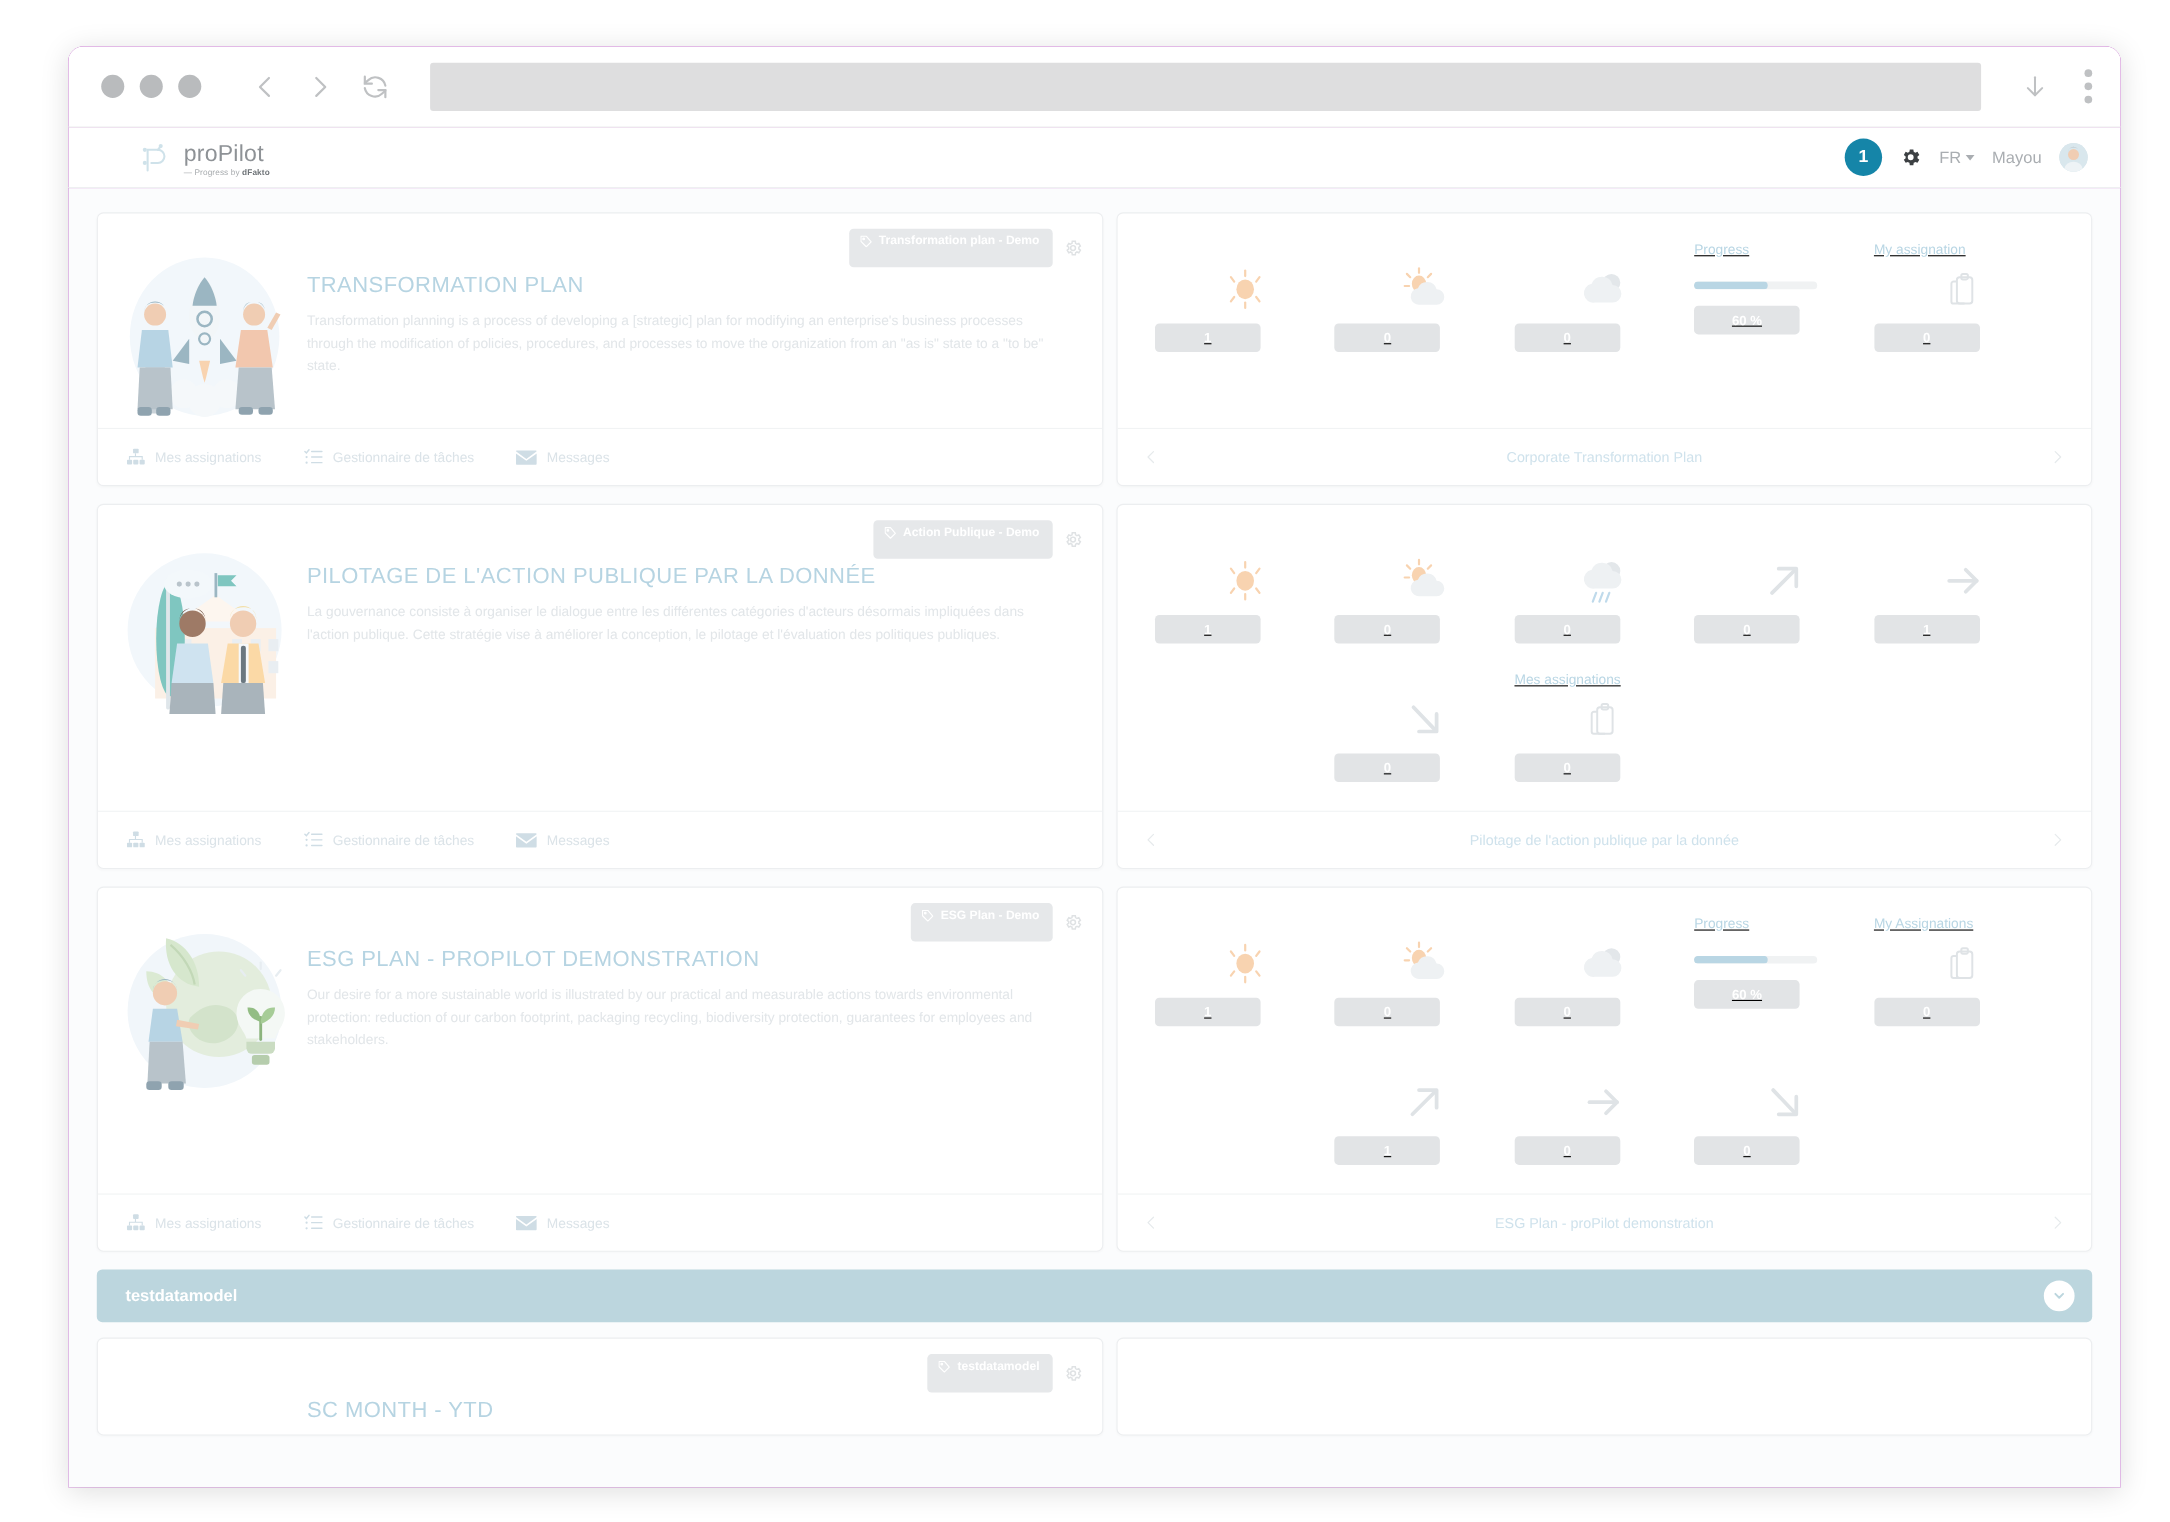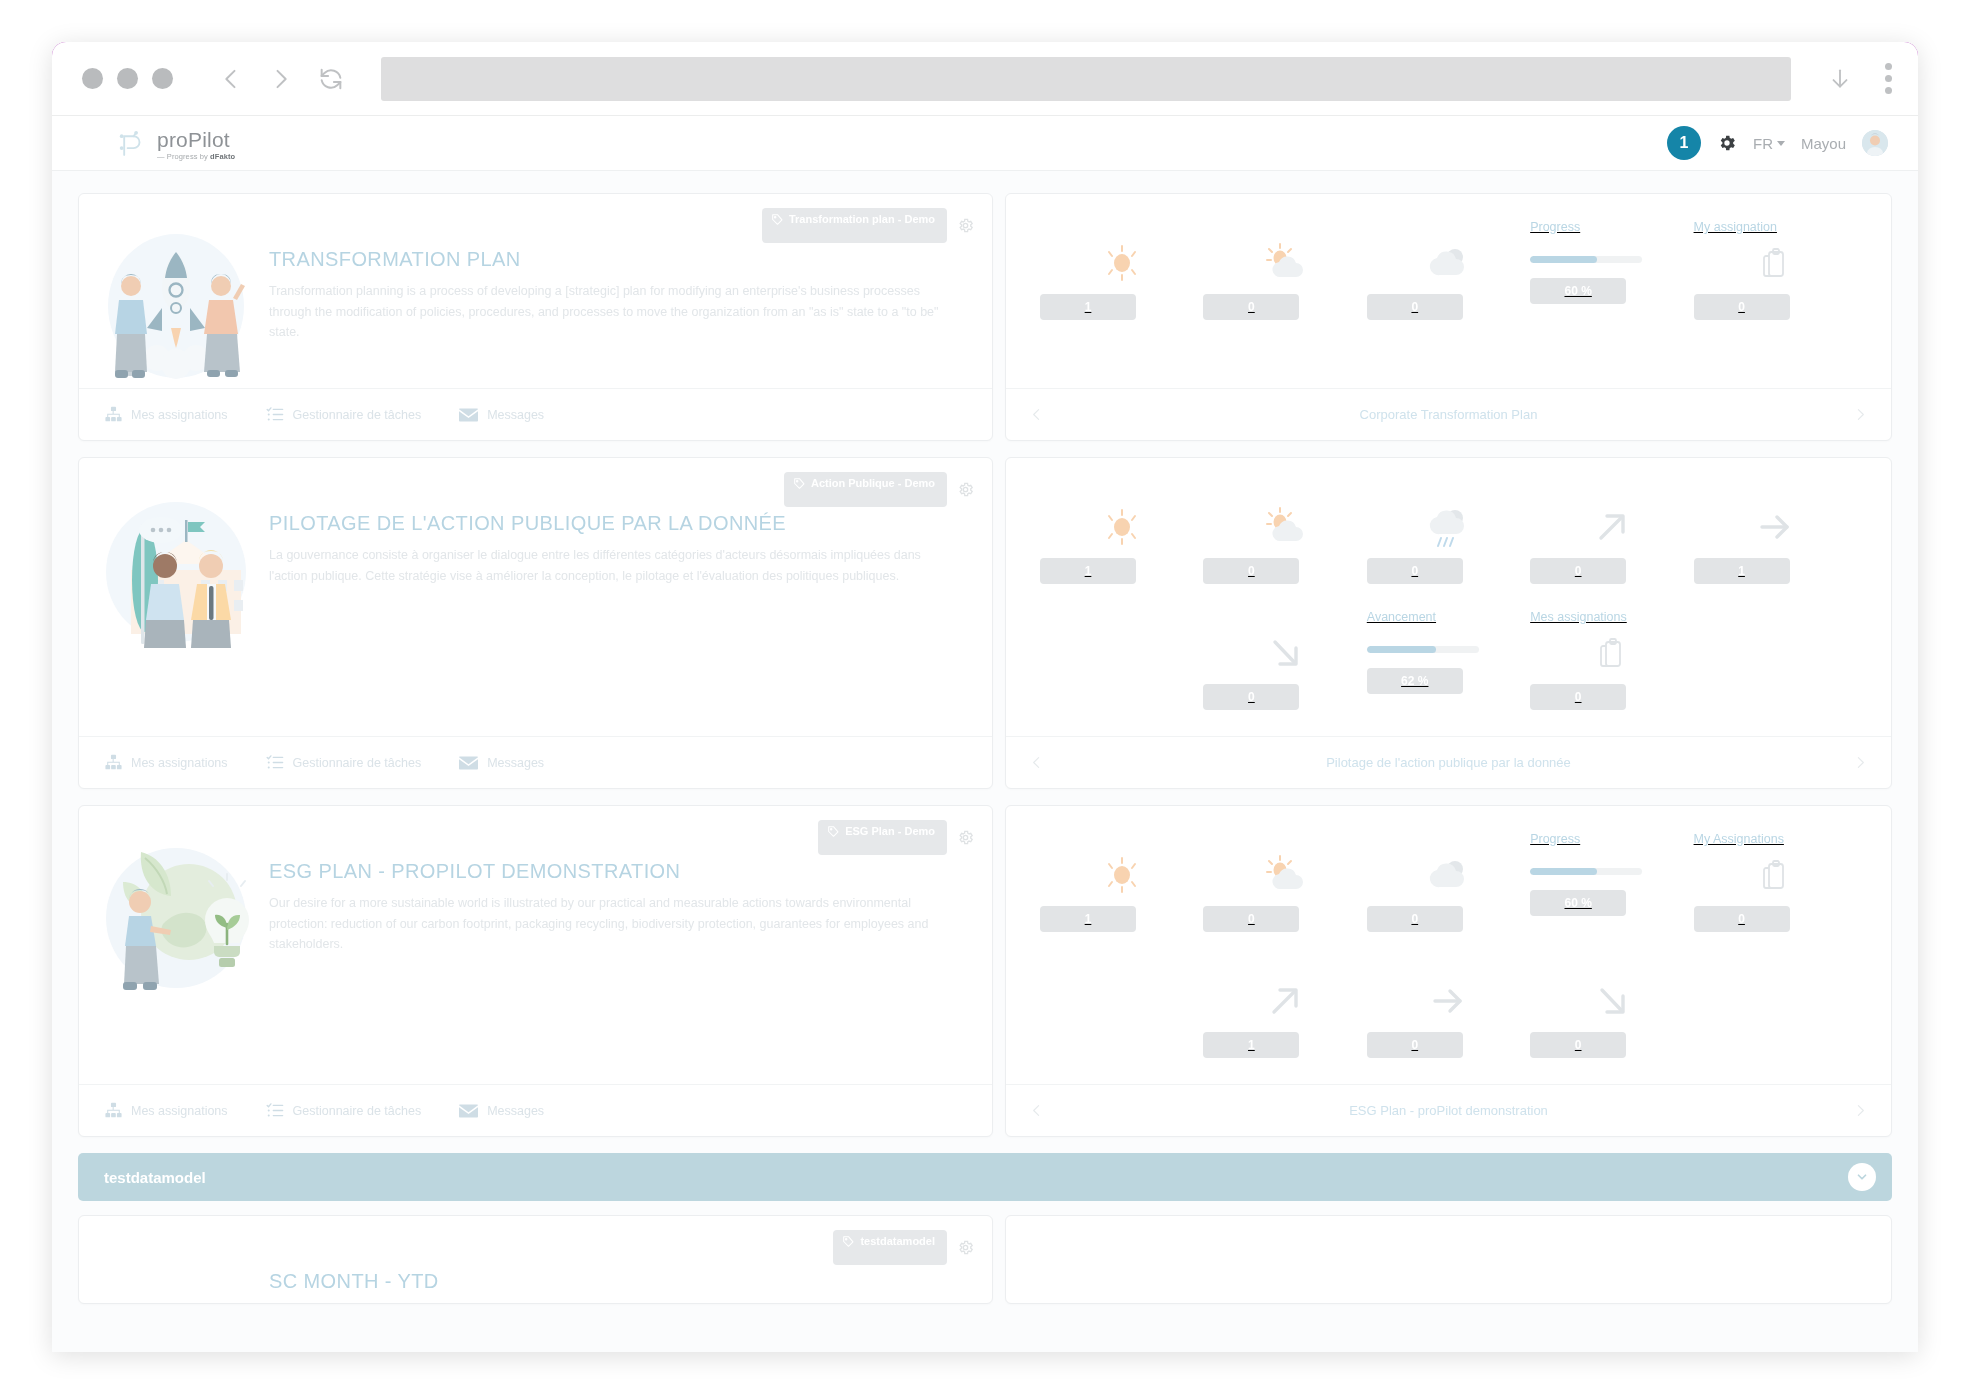--- a/index.html
+++ b/index.html
@@ -5,21 +5,21 @@
   * { box-sizing: border-box; margin: 0; padding: 0; }
   html, body {
     width: 1973px; height: 1384px;
     background: #ffffff;
     font-family: "Liberation Sans", sans-serif;
     overflow: hidden;
   }
 
   .browser-window {
     position: absolute;
-    left: 52px; top: 42px;
+    left: 62px; top: 42px;
     width: 1866px; height: 1310px;
     background: #a21caf;
     border-radius: 14px 14px 0 0;
     box-shadow: 0 4px 26px rgba(0,0,0,0.13);
     overflow: hidden;
   }
 
   
   .chrome {
     height: 74px;
@@ -624,27 +624,20 @@
                 <div class="mcell">
                   <div class="mlabel"></div>
                   <div class="micon">
                     <svg width="44" height="44" viewBox="0 0 44 44" fill="none" stroke="#dfe3e6" stroke-width="3.4" stroke-linecap="round" stroke-linejoin="round">
                       <line x1="12" y1="11" x2="32" y2="32"></line>
                       <polyline points="17 33 33 33 33 17"></polyline>
                     </svg>
                   </div>
                   <div class="mvalue">0</div>
                 </div>
-                <div class="mcell has-bar">
-                  <div class="mlabel">Avancement</div>
-                  <div class="mbar-track">
-                    <div class="mbar-fill" style="width: 62%;"></div>
-                  </div>
-                  <div class="mvalue">62 %</div>
-                </div>
                 <div class="mcell">
                   <div class="mlabel">Mes assignations</div>
                   <div class="micon">
                     <svg width="26" height="32" viewBox="0 0 26 32" fill="none" stroke="#dfe3e6" stroke-width="1.8" stroke-linejoin="round">
                       <rect x="7" y="5" width="14" height="24" rx="2.5"></rect>
                       <path d="M7 9H4a2 2 0 0 0-2 2v16a2 2 0 0 0 2 2h10"></path>
                       <rect x="11" y="2" width="6" height="5" rx="1.5"></rect>
                     </svg>
                   </div>
                   <div class="mvalue">0</div>

